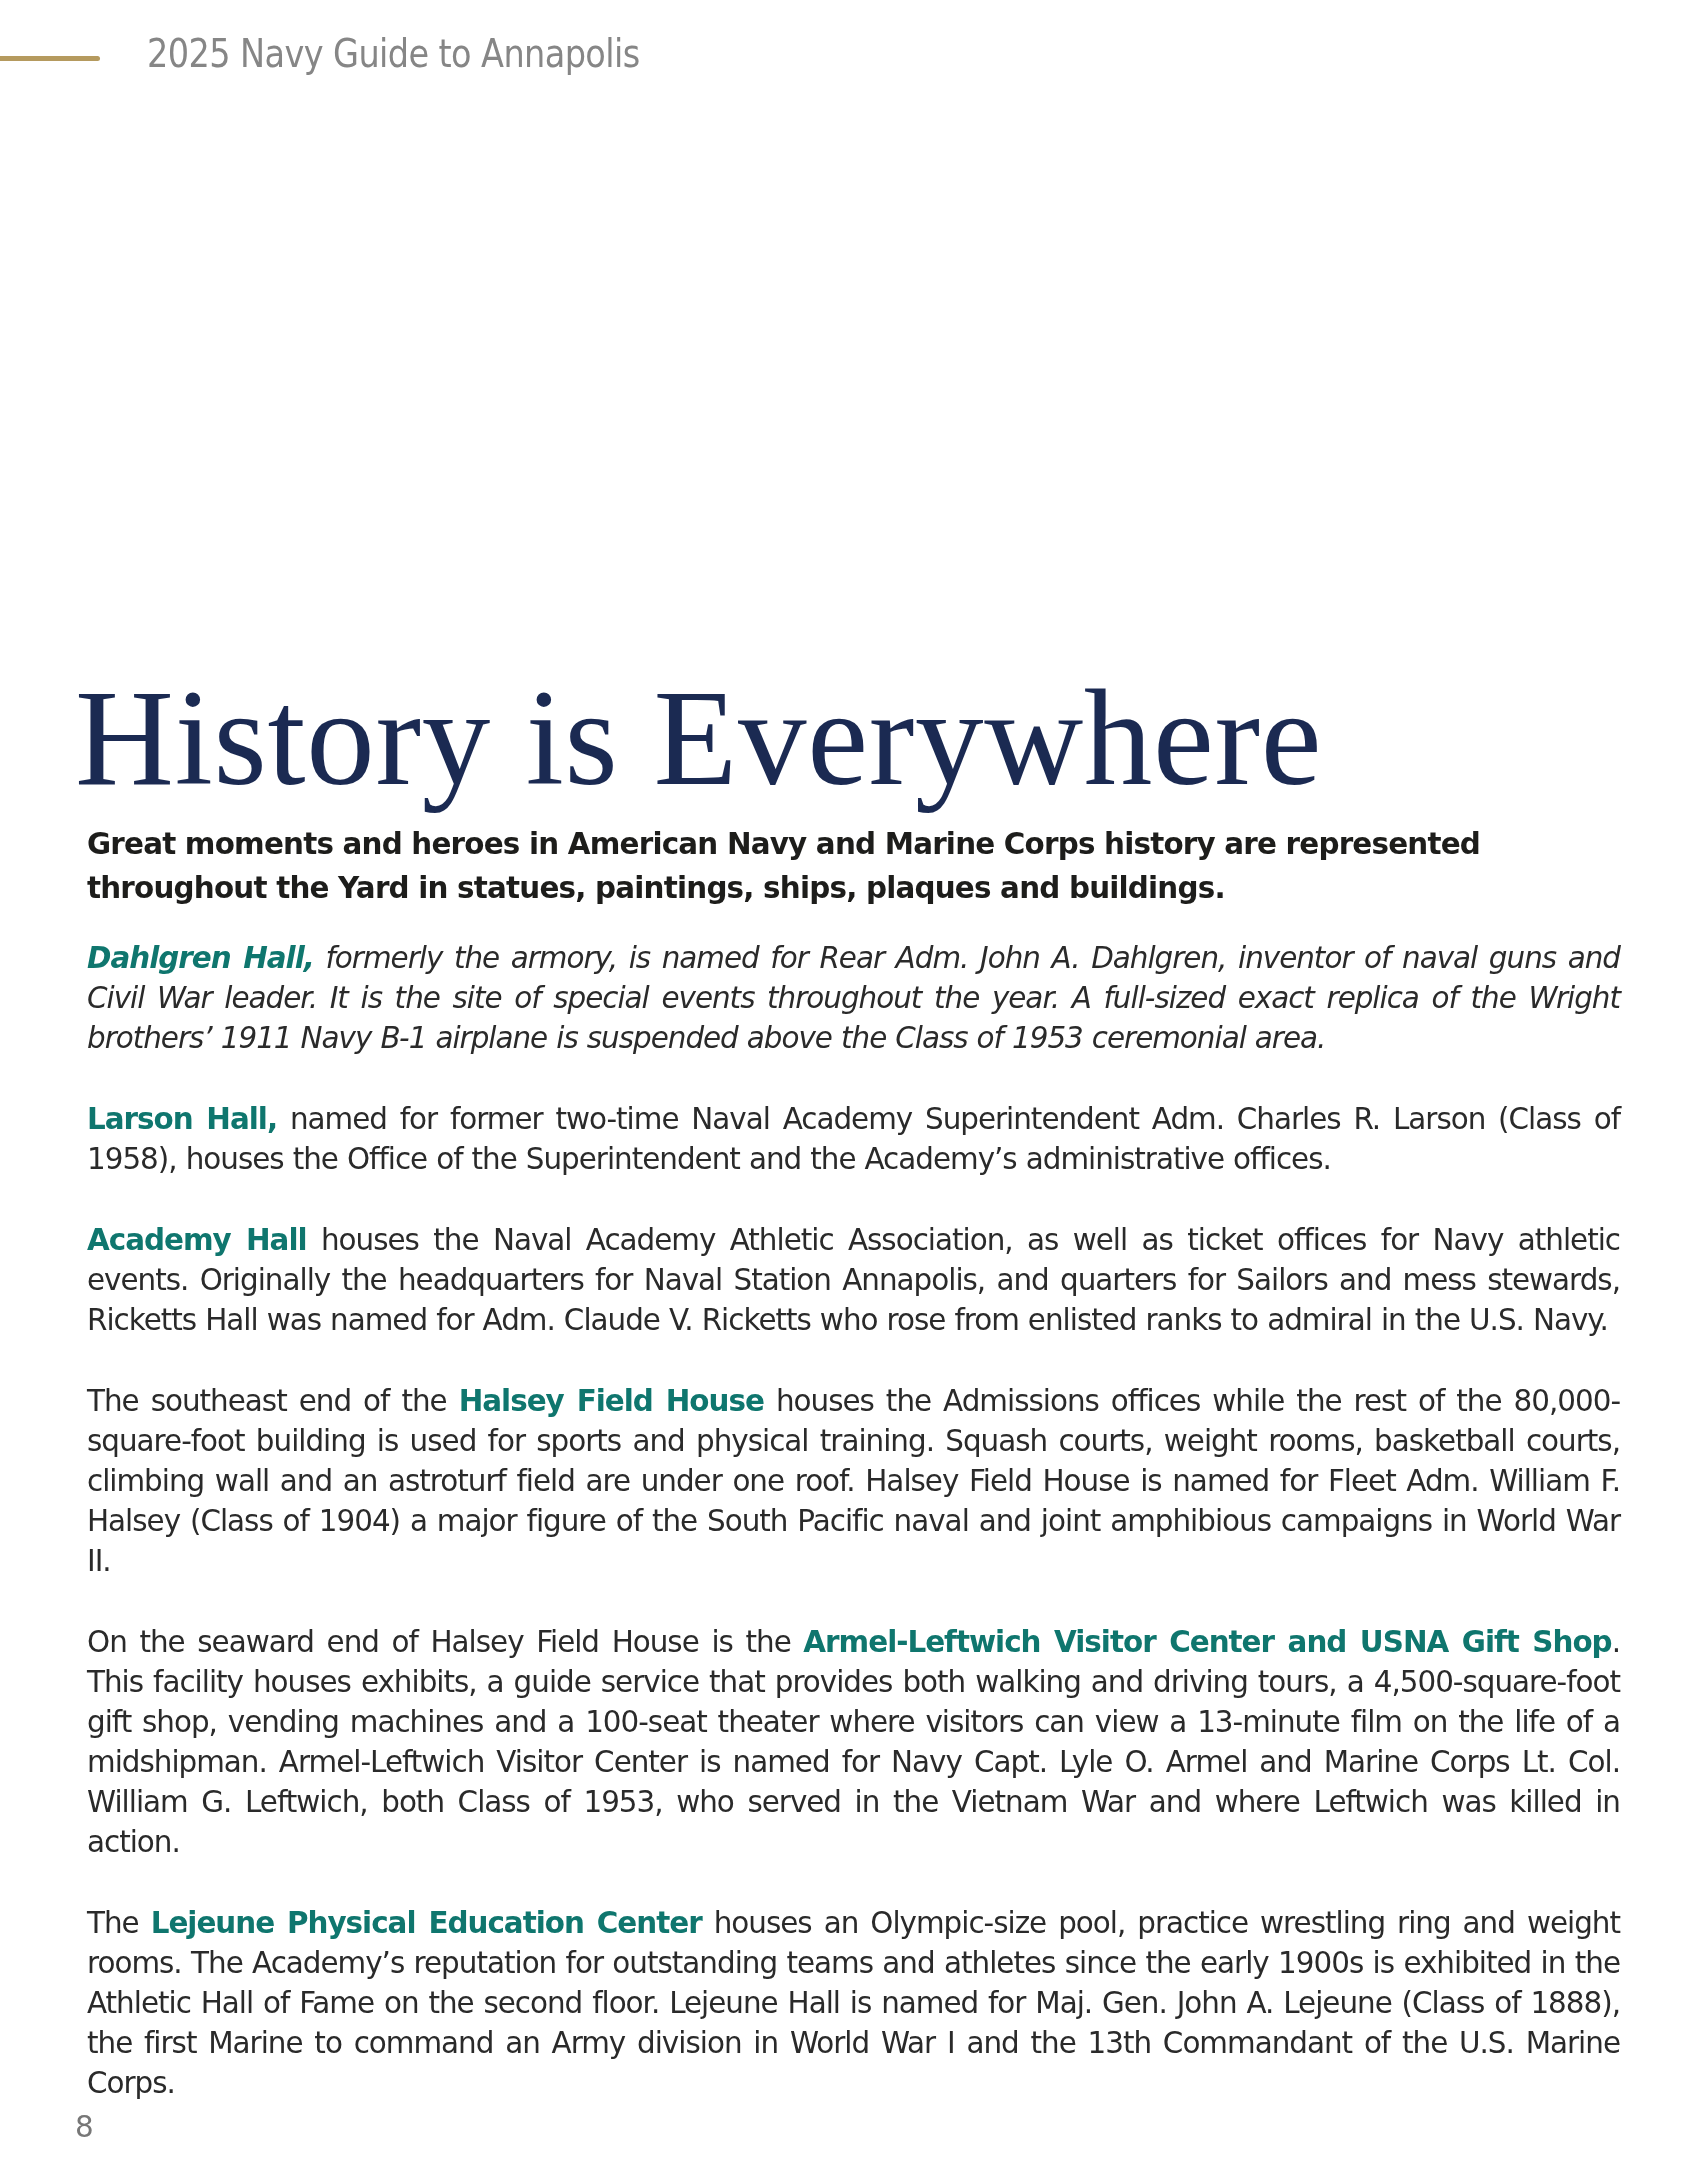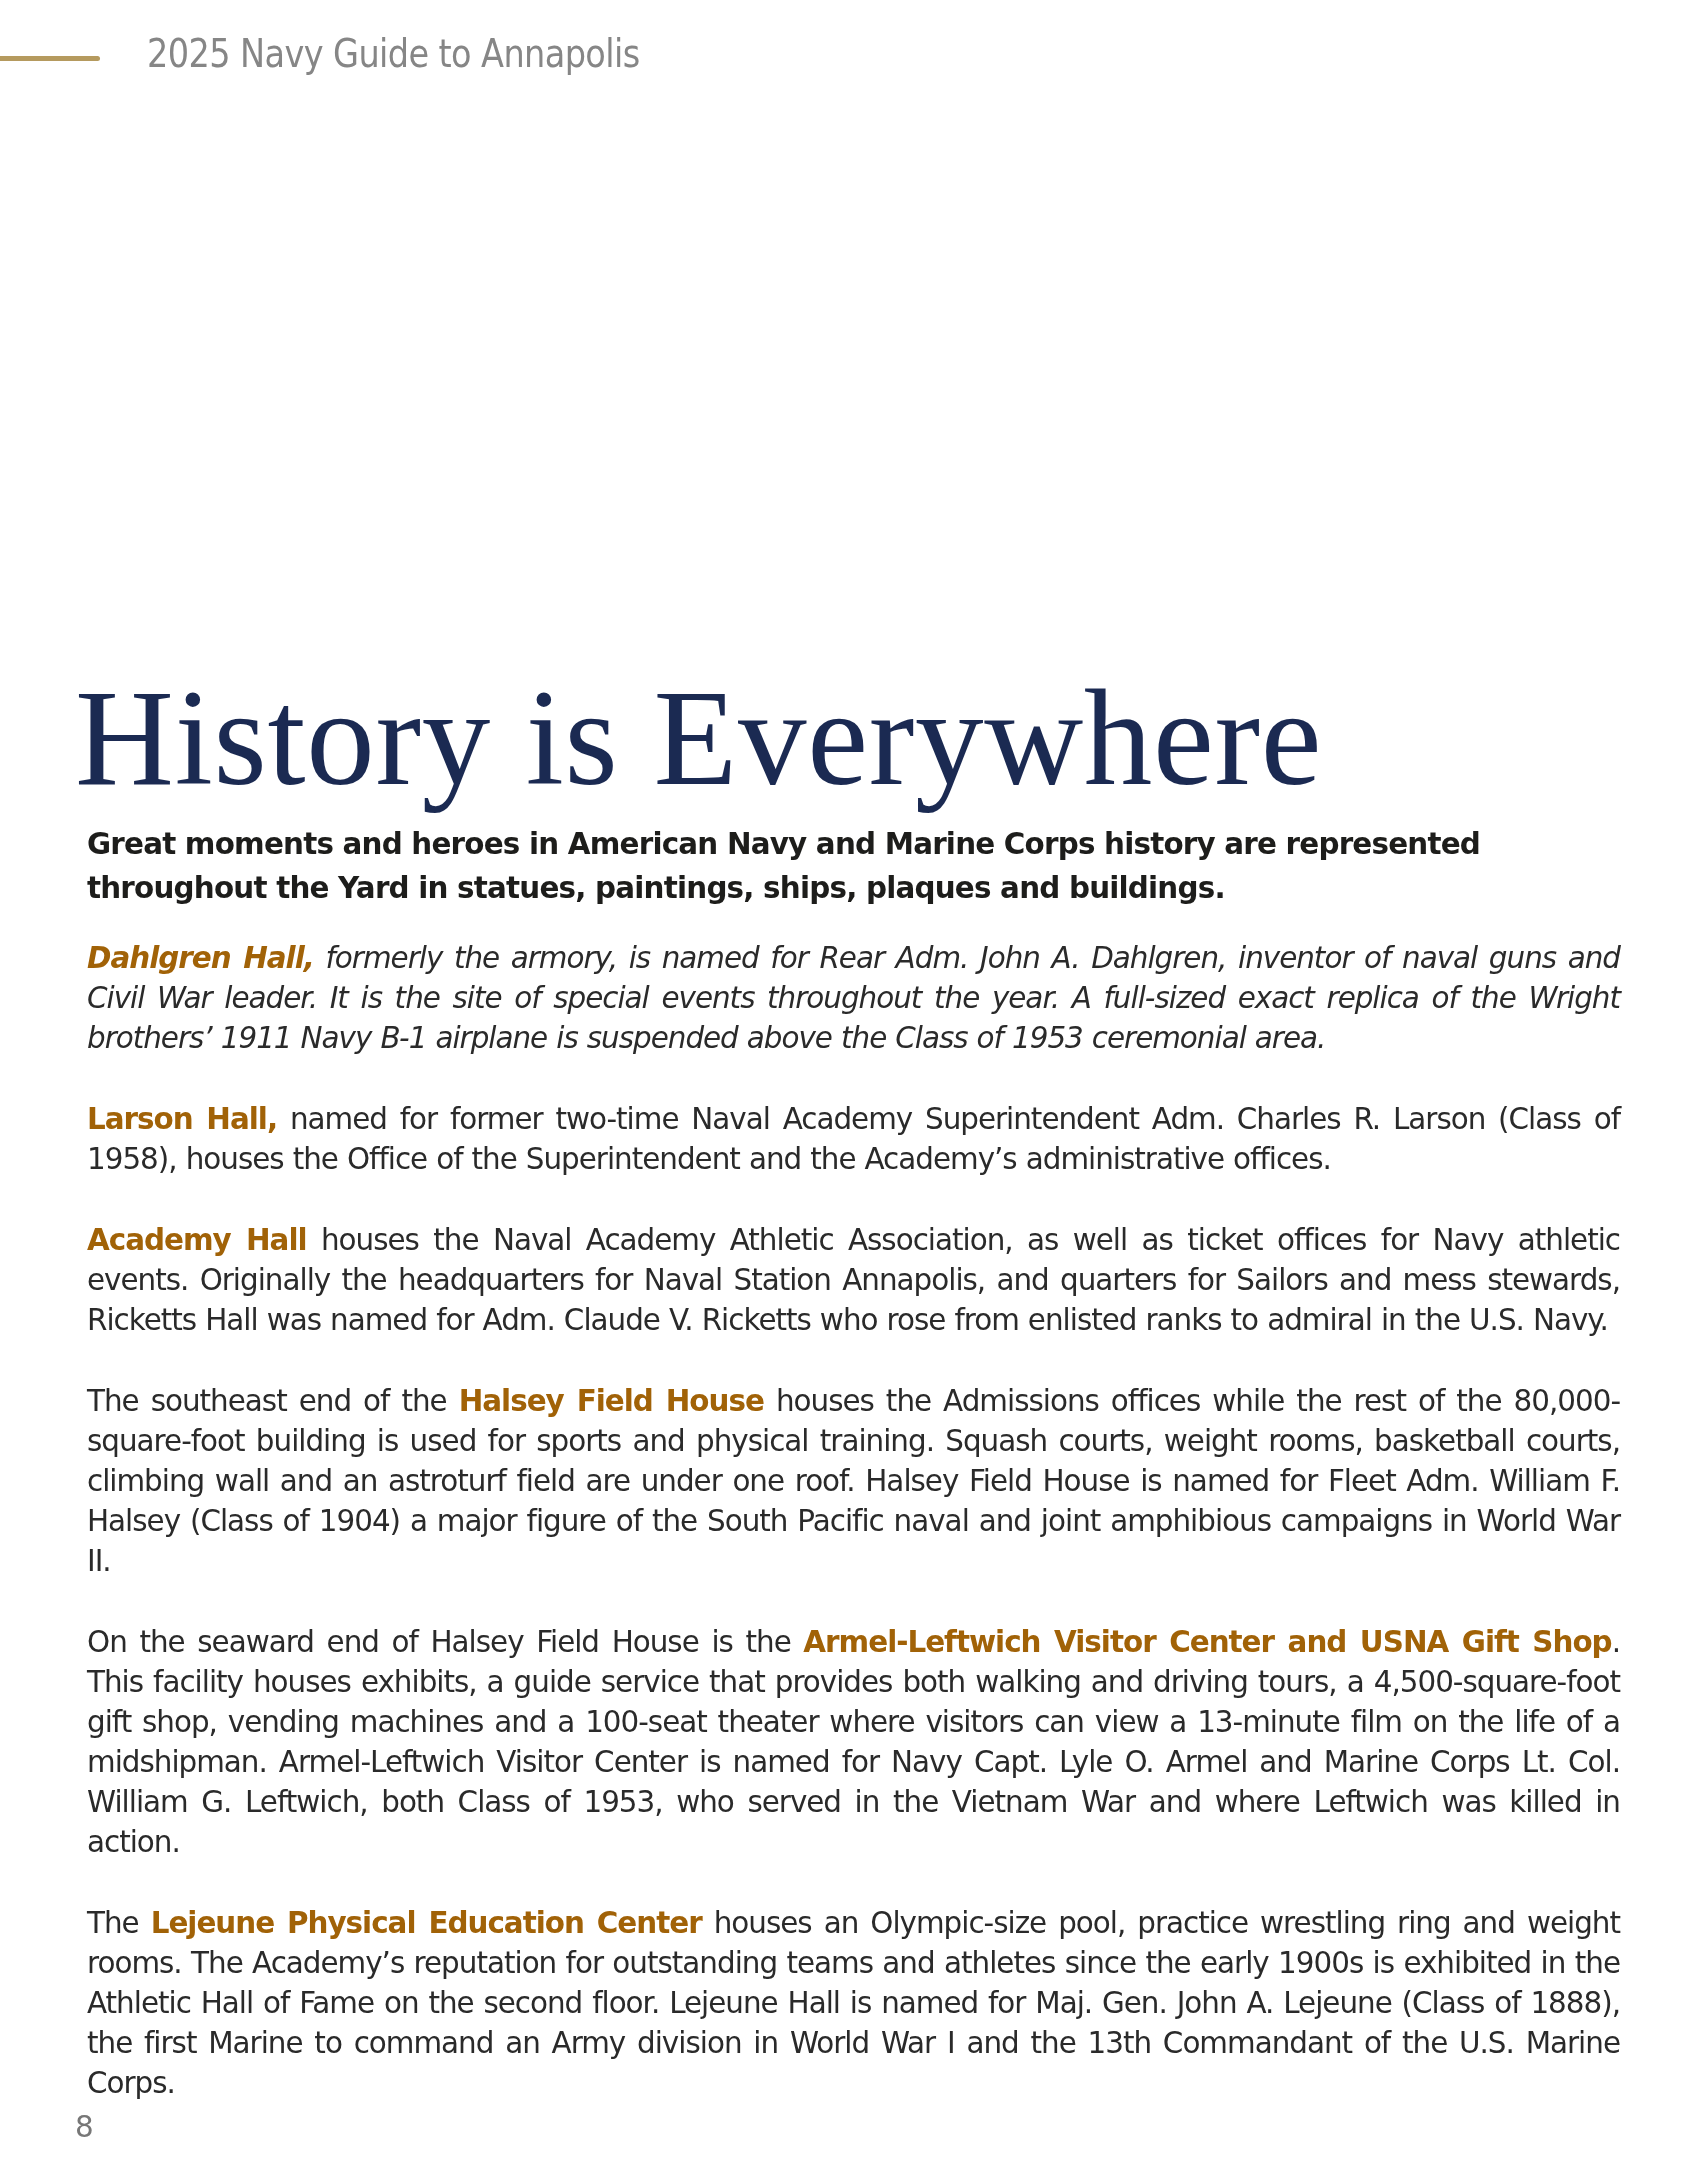--- a/index.html
+++ b/index.html
@@ -4,21 +4,21 @@
   <style>
     html, body { margin: 0; padding: 0; background: #ffffff; }
     body { width: 1681px; height: 2183px; position: relative; overflow: hidden; font-family: "Liberation Sans", "DejaVu Sans", sans-serif; color: #1d1d1b; }
     .header-rule { position: absolute; left: 0; top: 56px; width: 100px; height: 5.4px; background: #b59a5e; border-radius: 0 2.7px 2.7px 0; }
     .header-title { position: absolute; left: 147px; top: 31px; font-size: 39px; color: #868686; font-family: "DejaVu Sans", sans-serif; font-weight: normal; letter-spacing: -0.7px; transform: scaleX(0.86); transform-origin: left center; white-space: nowrap; }
     .page-title { position: absolute; left: 75px; top: 670px; margin: 0; font-family: "Liberation Serif", "DejaVu Serif", serif; font-weight: normal; font-size: 137px; color: #1b2a52; letter-spacing: 0.7px; white-space: nowrap; line-height: 1; }
     .content { position: absolute; left: 75px; top: 822px; width: 1533px; margin-left: 12px; }
     .lead { margin: 0 0 28px 0; font-family: "DejaVu Sans", sans-serif; font-weight: bold; font-size: 29.4px; line-height: 44px; color: #1d1d1b; letter-spacing: -0.8px; }
     .para { margin: 0 0 41px 0; font-family: "DejaVu Sans", sans-serif; font-size: 29.4px; line-height: 40px; text-align: justify; color: #2a2a2a; letter-spacing: -1px; word-spacing: 0.7px; }
     .para.italic { font-style: italic; }
-    .para b { font-weight: bold; color: #a16207; }
+    .para b { font-weight: bold; color: #0f766e; }
     .page-number { position: absolute; left: 75px; top: 2110px; font-family: "DejaVu Sans", sans-serif; font-size: 29.4px; color: #777777; }
   </style>
 </head>
 <body>
 
 <div class="header-rule"></div>
 <div class="header-title">2025 Navy Guide to Annapolis</div>
 
 <h1 class="page-title">History is Everywhere</h1>
 

